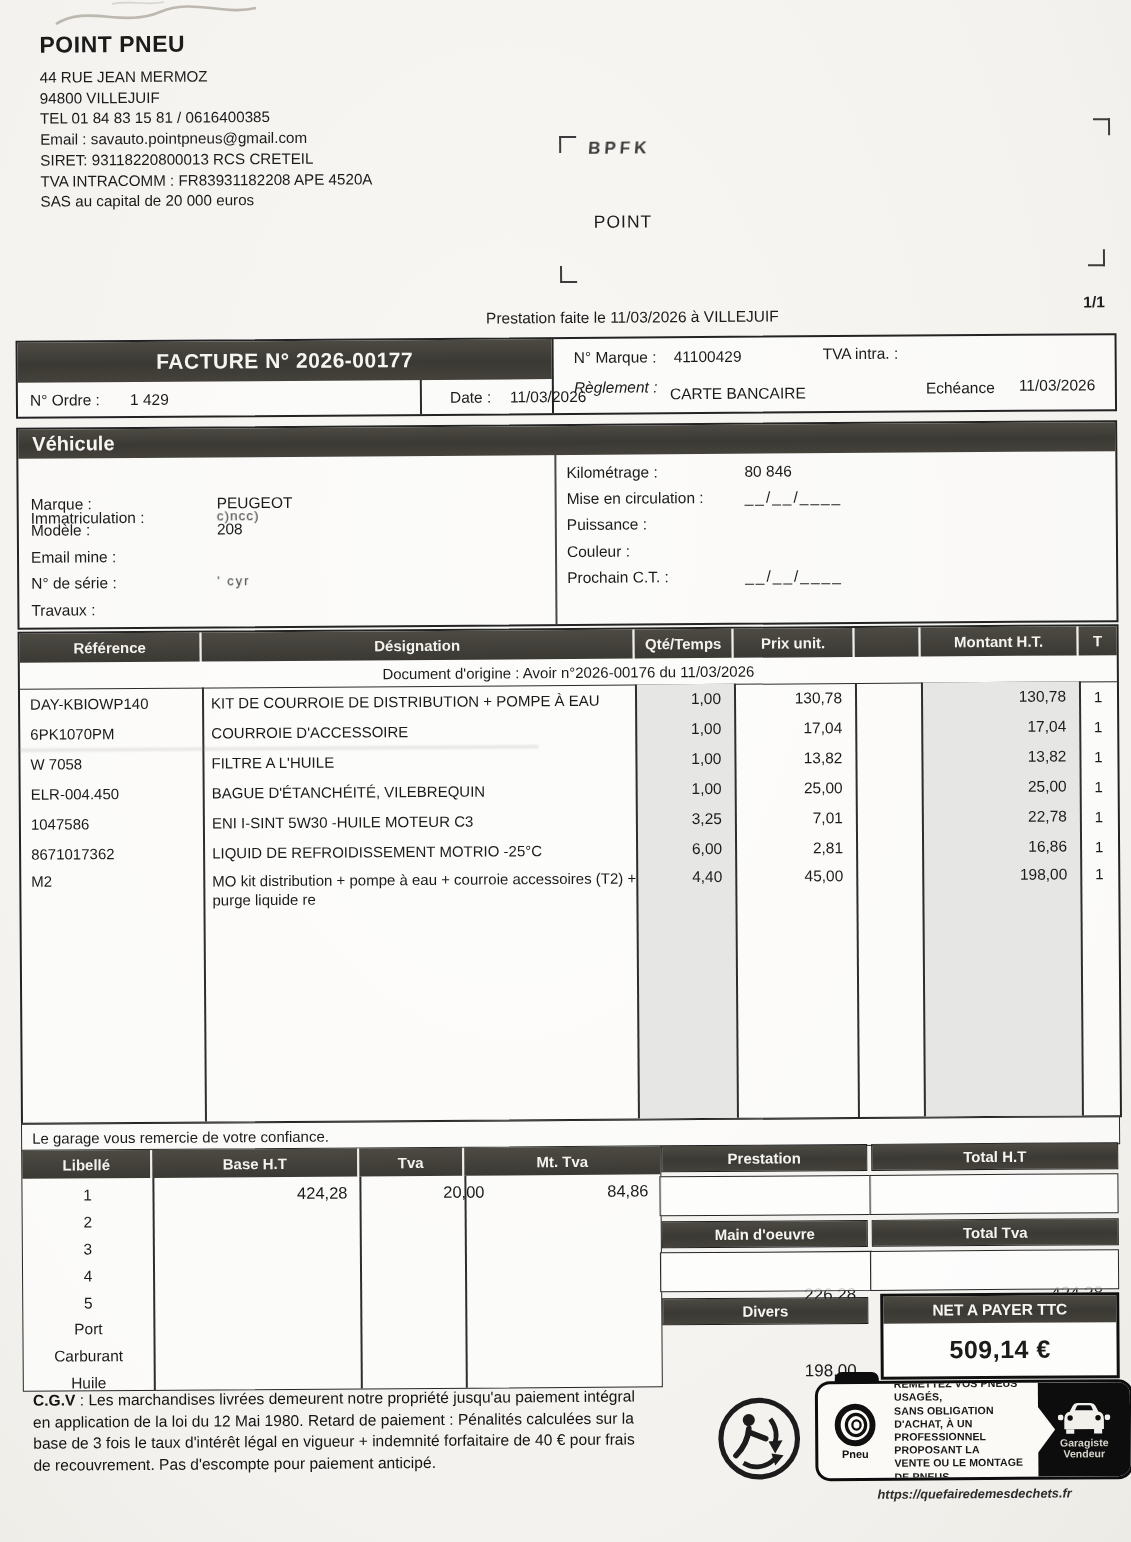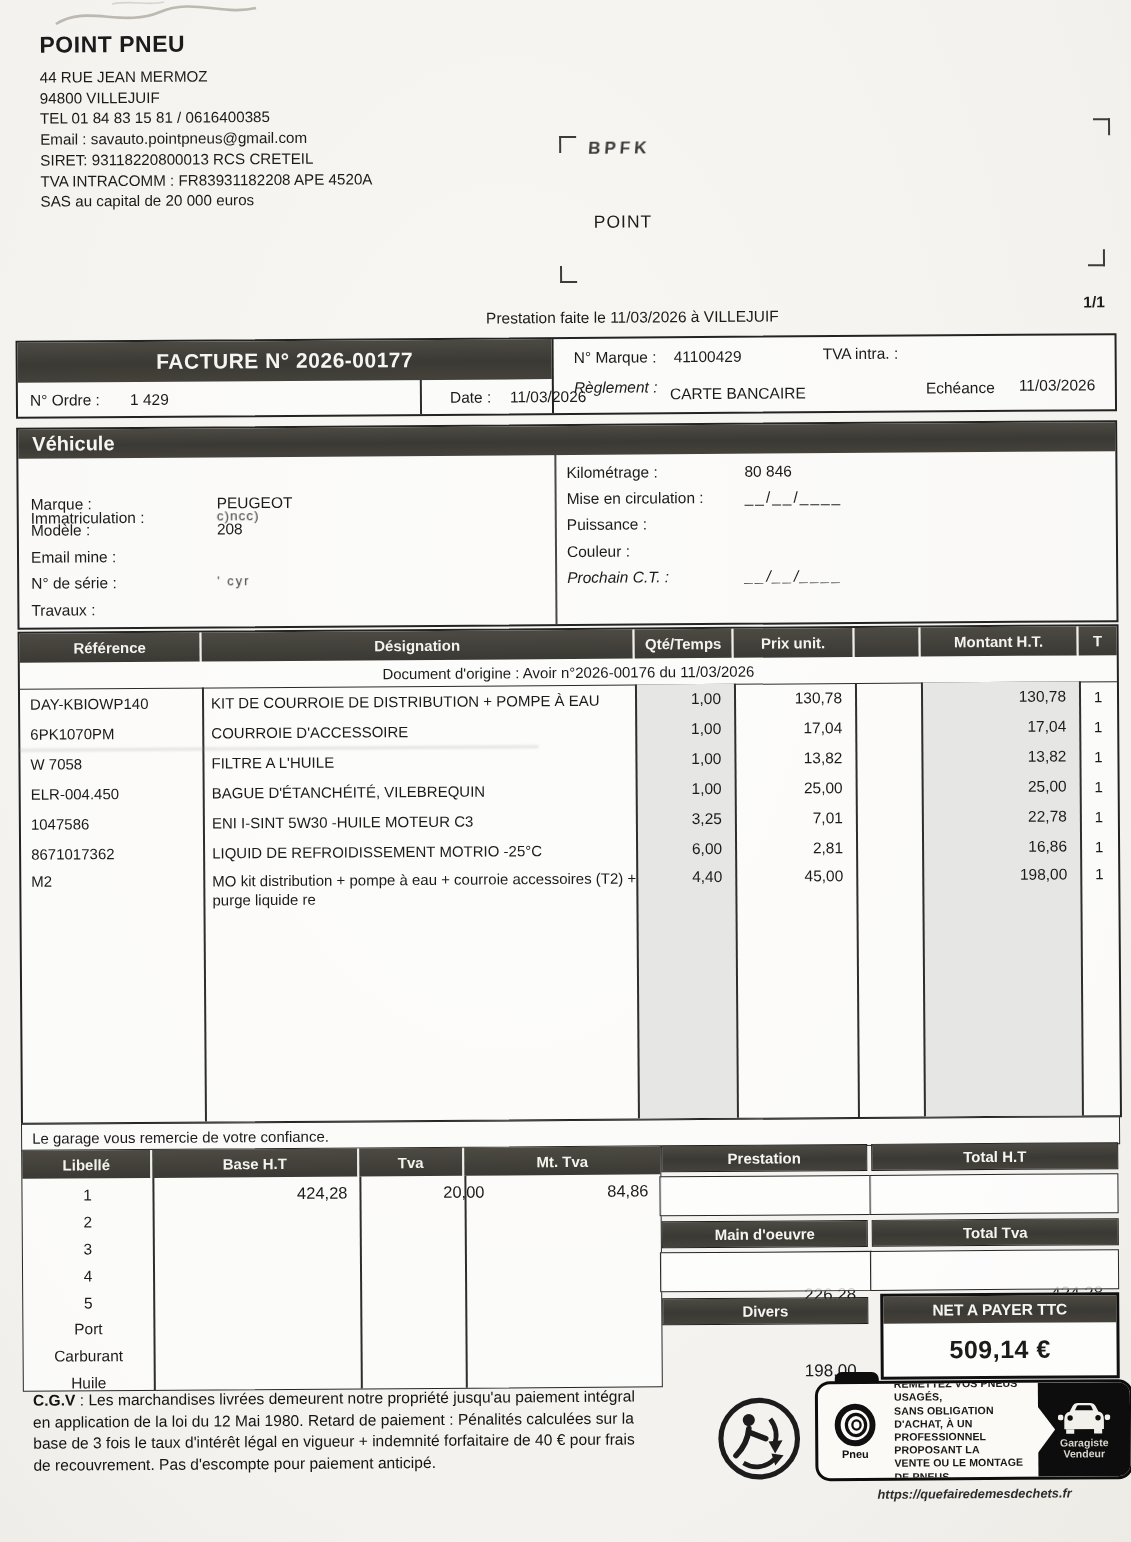--- a/index.html
+++ b/index.html
@@ -180,21 +180,21 @@
       <div class="vrow" style="left:548px;top:64px;">
         <span>Mise en circulation :</span>
         <span style="position:absolute;left:178px;letter-spacing:2px;">__/__/____</span>
       </div>
       <div class="vrow" style="left:548px;top:90px;">
         <span>Puissance :</span>
       </div>
       <div class="vrow" style="left:548px;top:117px;">
         <span>Couleur :</span>
       </div>
-      <div class="vrow" style="left:548px;top:143px;font-style:italic;">
+      <div class="vrow" style="left:548px;top:143px;">
         <span>Prochain C.T. :</span>
         <span style="position:absolute;left:178px;letter-spacing:2px;">__/__/____</span>
       </div>
     </div>
 
     <div class="abs itable">
       <div class="ihead igrid">
         <div class="hc">Référence</div>
         <div class="hc">Désignation</div>
         <div class="hc">Qté/Temps</div>

